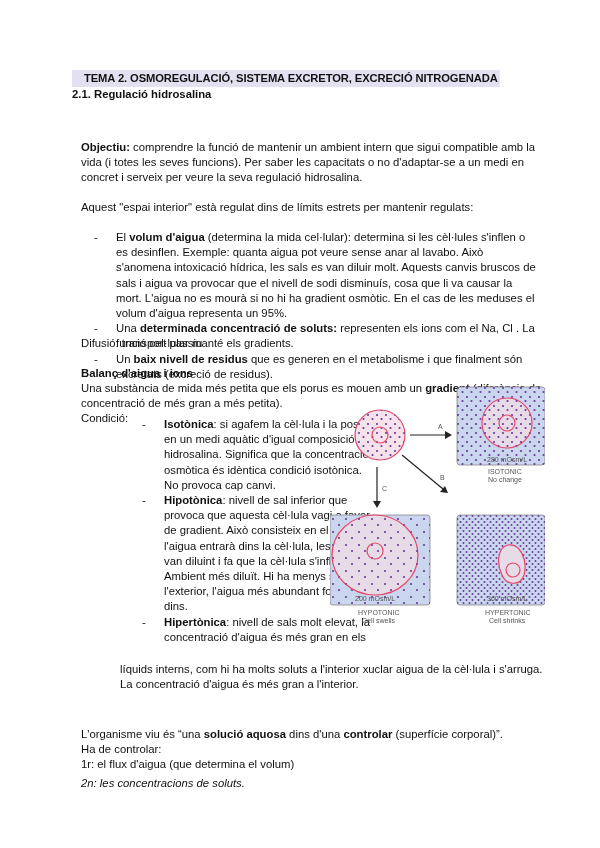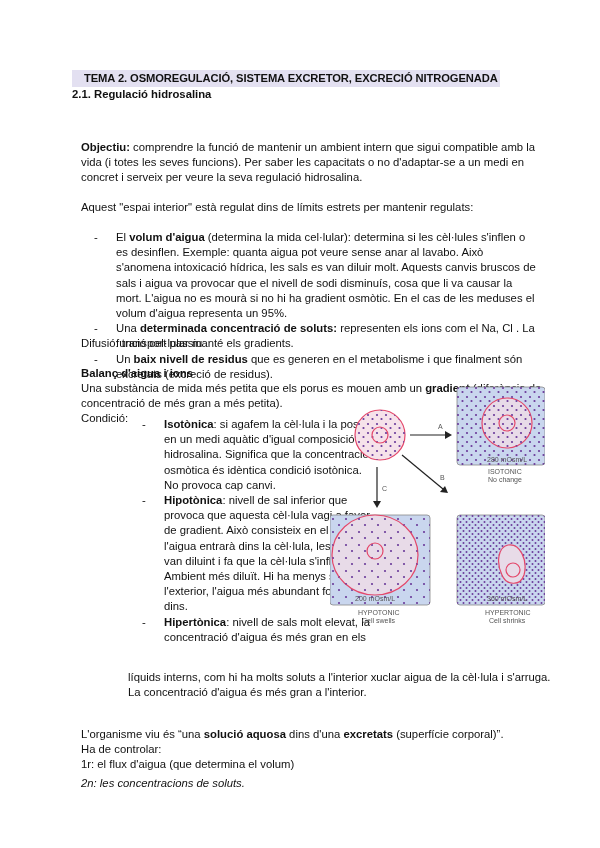--- a/index.html
+++ b/index.html
@@ -48,21 +48,21 @@
   </p>
   <p class="p" style="top:402px;">Condició:</p>
 
   <div class="blk" style="left:116px; top:417px; width:214px;margin-left:48px;">
     <ul class="dash">
       <li><b>Isotònica</b><span>: si agafem la cèl·lula i la posem en un medi aquàtic d'igual composició hidrosalina. Significa que la concentració osmòtica és idèntica condició isotònica. No provoca cap canvi.</span></li>
       <li><b>Hipotònica</b><span>: nivell de sal inferior que provoca que aquesta cèl·lula vagi a favor de gradient. Això consisteix en el fet que l'aigua entrarà dins la cèl·lula, les sals es van diluint i fa que la cèl·lula s'infli. Ambient més diluït. Hi ha menys sal a l'exterior, l'aigua més abundant fora que dins.</span></li>
       <li><b>Hipertònica</b><span>: nivell de sals molt elevat, la concentració d'aigua és més gran en els</span></li>
     </ul>
   </div>
-  <p class="blk" style="left:116px; top:658px; width:430px; margin:12px;">líquids interns, com hi ha molts soluts a l'interior xuclar aigua de la cèl·lula i s'arruga. La concentració d'aigua és més gran a l'interior.</p>
+  <p class="blk" style="left:116px; top:658px; width:430px; margin:4px;">líquids interns, com hi ha molts soluts a l'interior xuclar aigua de la cèl·lula i s'arruga. La concentració d'aigua és més gran a l'interior.</p>
 
   <div class="diagram">
     <svg viewBox="0 0 215 260">
       <defs>
         <pattern id="dots" width="9" height="9" patternUnits="userSpaceOnUse">
           <circle cx="2" cy="3" r="1.1" fill="#6a3a9a"></circle>
           <circle cx="6.5" cy="7" r="1.1" fill="#6a3a9a"></circle>
         </pattern>
         <pattern id="dotsDense" width="6" height="6" patternUnits="userSpaceOnUse">
           <circle cx="1.5" cy="2" r="1" fill="#6a3a9a"></circle>
@@ -118,19 +118,19 @@
         <path d="M178 160 C190 158 198 175 194 190 C190 202 176 200 172 190 C166 178 168 162 178 160 Z" fill="#e8dbe8" stroke="#e4476a" stroke-width="1.2"></path>
         <circle cx="183" cy="185" r="7" fill="none" stroke="#e4476a" stroke-width="1.2"></circle>
         <text x="157" y="216" class="lbl" font-size="6">360 mOsm/L</text>
         <text x="155" y="230" class="lbl">HYPERTONIC</text>
         <text x="159" y="238" class="lbl">Cell shrinks</text>
       </g>
     </svg>
   </div>
 
   <p class="p" style="top:718px;">
-    <span>L'organisme viu és “una </span><b>solució aquosa</b><span> dins d'una </span><b>excretats</b><span> (superfície corporal)”.</span>
+    <span>L'organisme viu és “una </span><b>solució aquosa</b><span> dins d'una </span><b>controlar</b><span> (superfície corporal)”.</span>
   </p>
   <p class="p" style="top:733px;">Ha de controlar:</p>
   <p class="p" style="top:748px;">1r: el flux d'aigua (que determina el volum)</p>
   <p class="p" style="top:767px;font-style:italic;">2n: les concentracions de soluts.</p>
 
 </div>
 
 </body></html>

